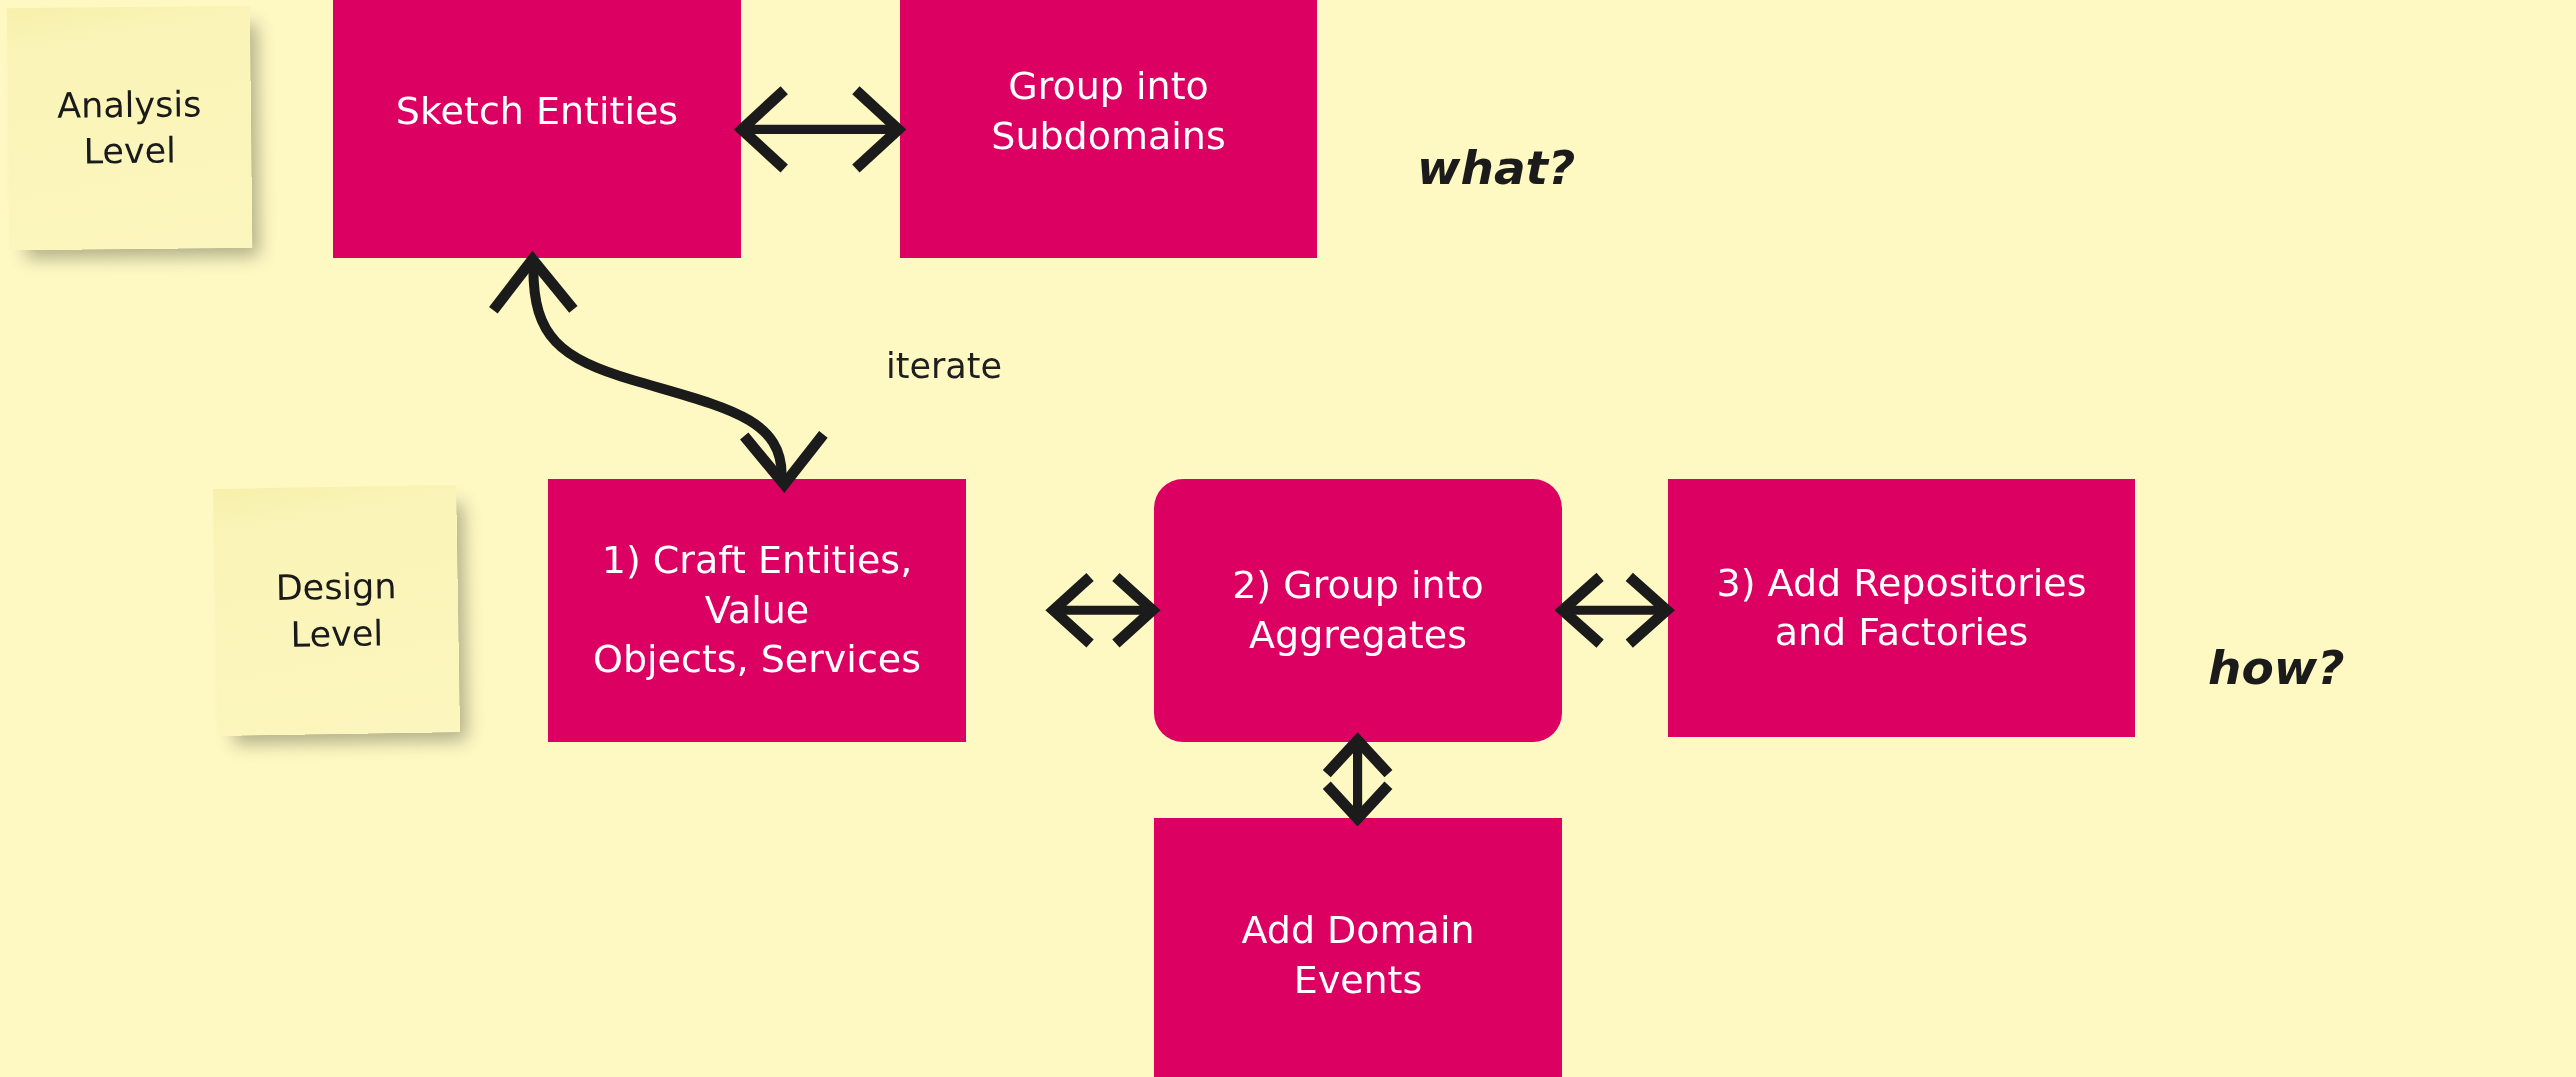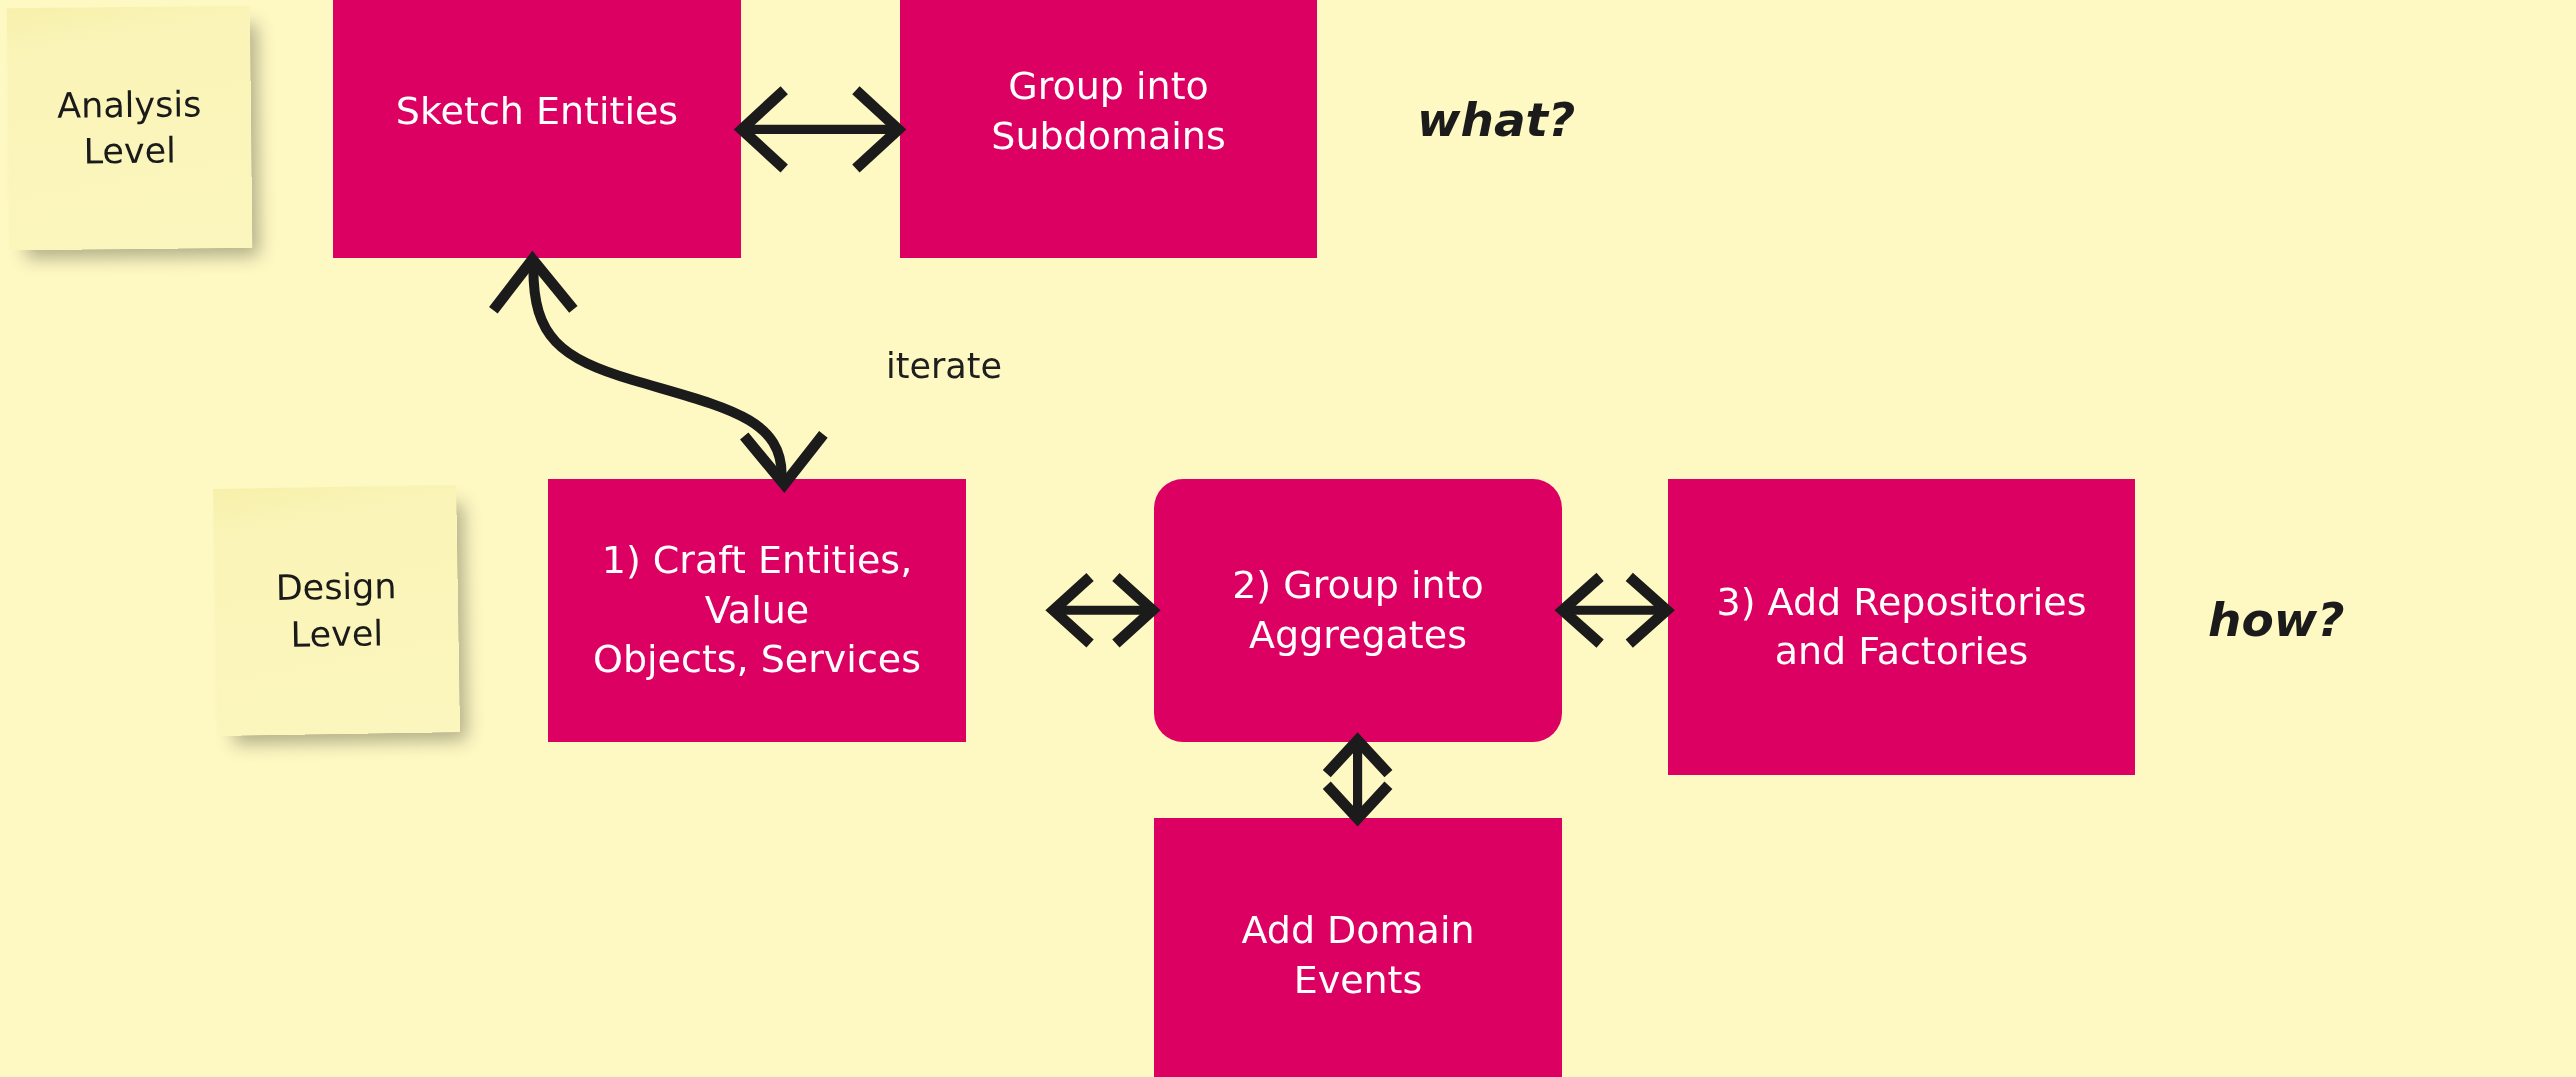--- a/index.html
+++ b/index.html
@@ -71,31 +71,32 @@
   .pbox .pbox-text {
     display: block;
     width: 100%;
     white-space: pre-line;
   }
 
   #box-sketch-entities      { left: 333px;  top: -35px; width: 408px; height: 293px; }
   #box-group-subdomains     { left: 900px; top: -35px; width: 417px; height: 293px; }
   #box-craft-entities       { left: 548px;  top: 479px; width: 418px; height: 263px; }
   #box-group-aggregates     { left: 1154px; top: 479px; width: 408px; height: 263px; border-radius: 29px; }
-  #box-repos-factories      { left: 1668px; top: 479px; width: 467px; height: 296px; }
+  #box-repos-factories      { left: 1668px; top: 479px; width: 467px; height: 258px; }
   #box-domain-events        { left: 1154px; top: 818px; width: 408px; height: 275px; }
 
   
   .qlabel {
     position: absolute;
     font-style: italic;
     font-weight: bold;
     color: #1b1b1b;
     font-size: 47px;
     white-space: nowrap;
+    margin-top: 48px;
   }
   #label-what { left: 1417px; top: 92px; }
   #label-how  { left: 2208px; top: 592px; }
 
   #label-iterate {
     position: absolute;
     left: 886px;
     top: 346px;
     font-size: 35px;
     color: #1f1f1f;

